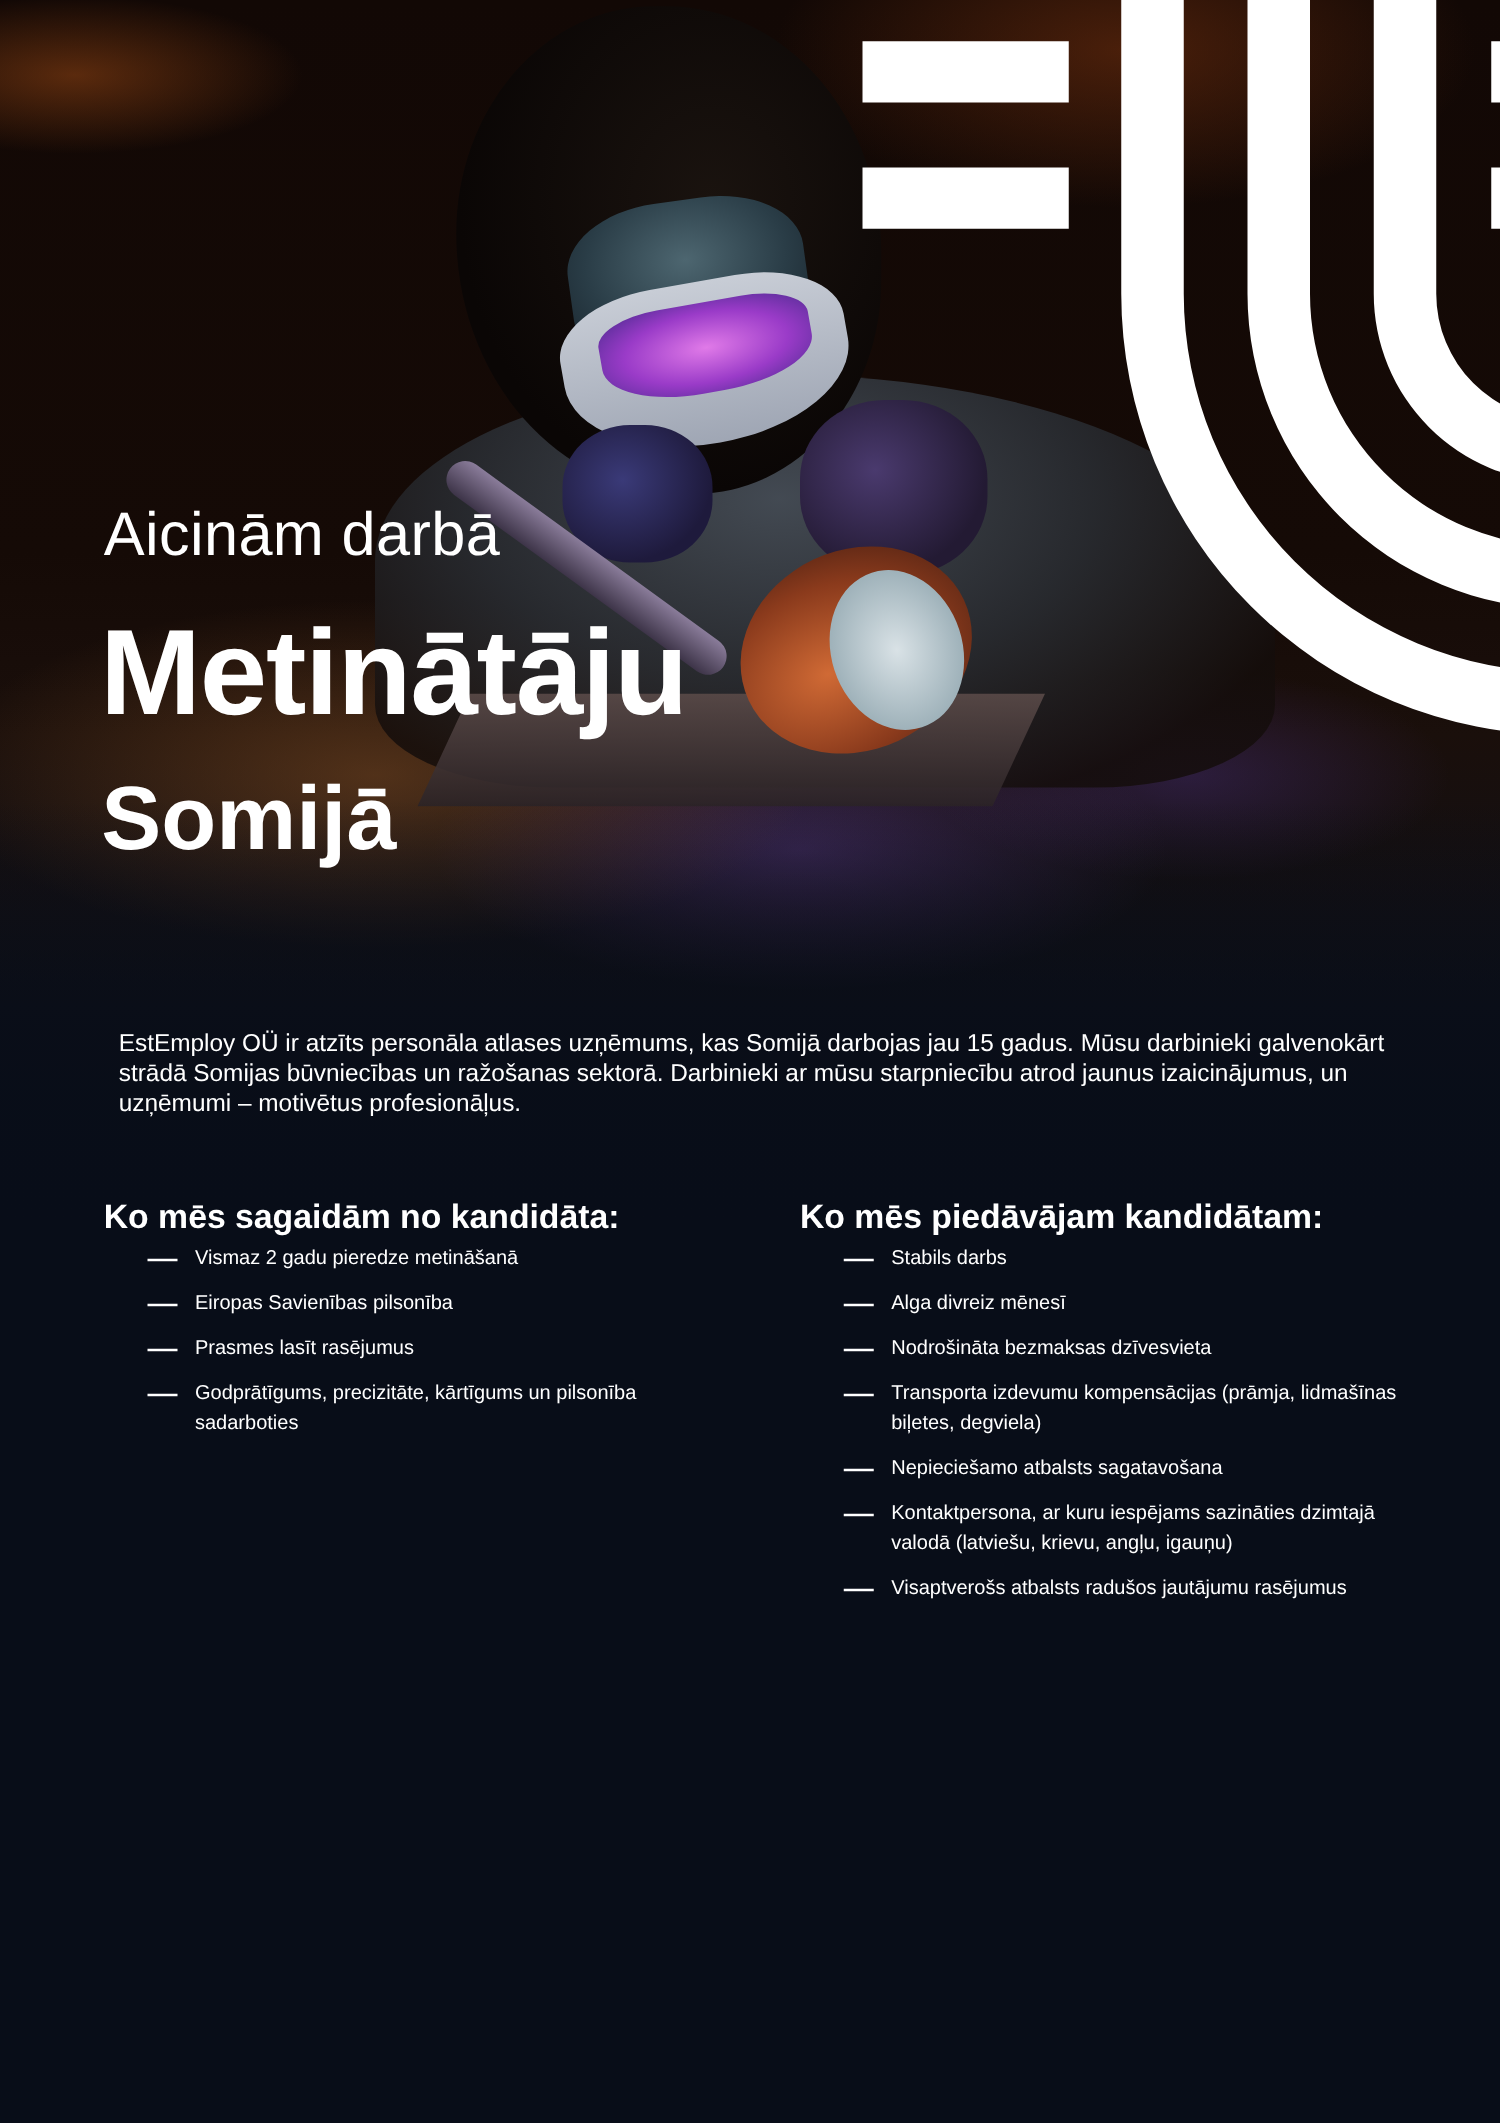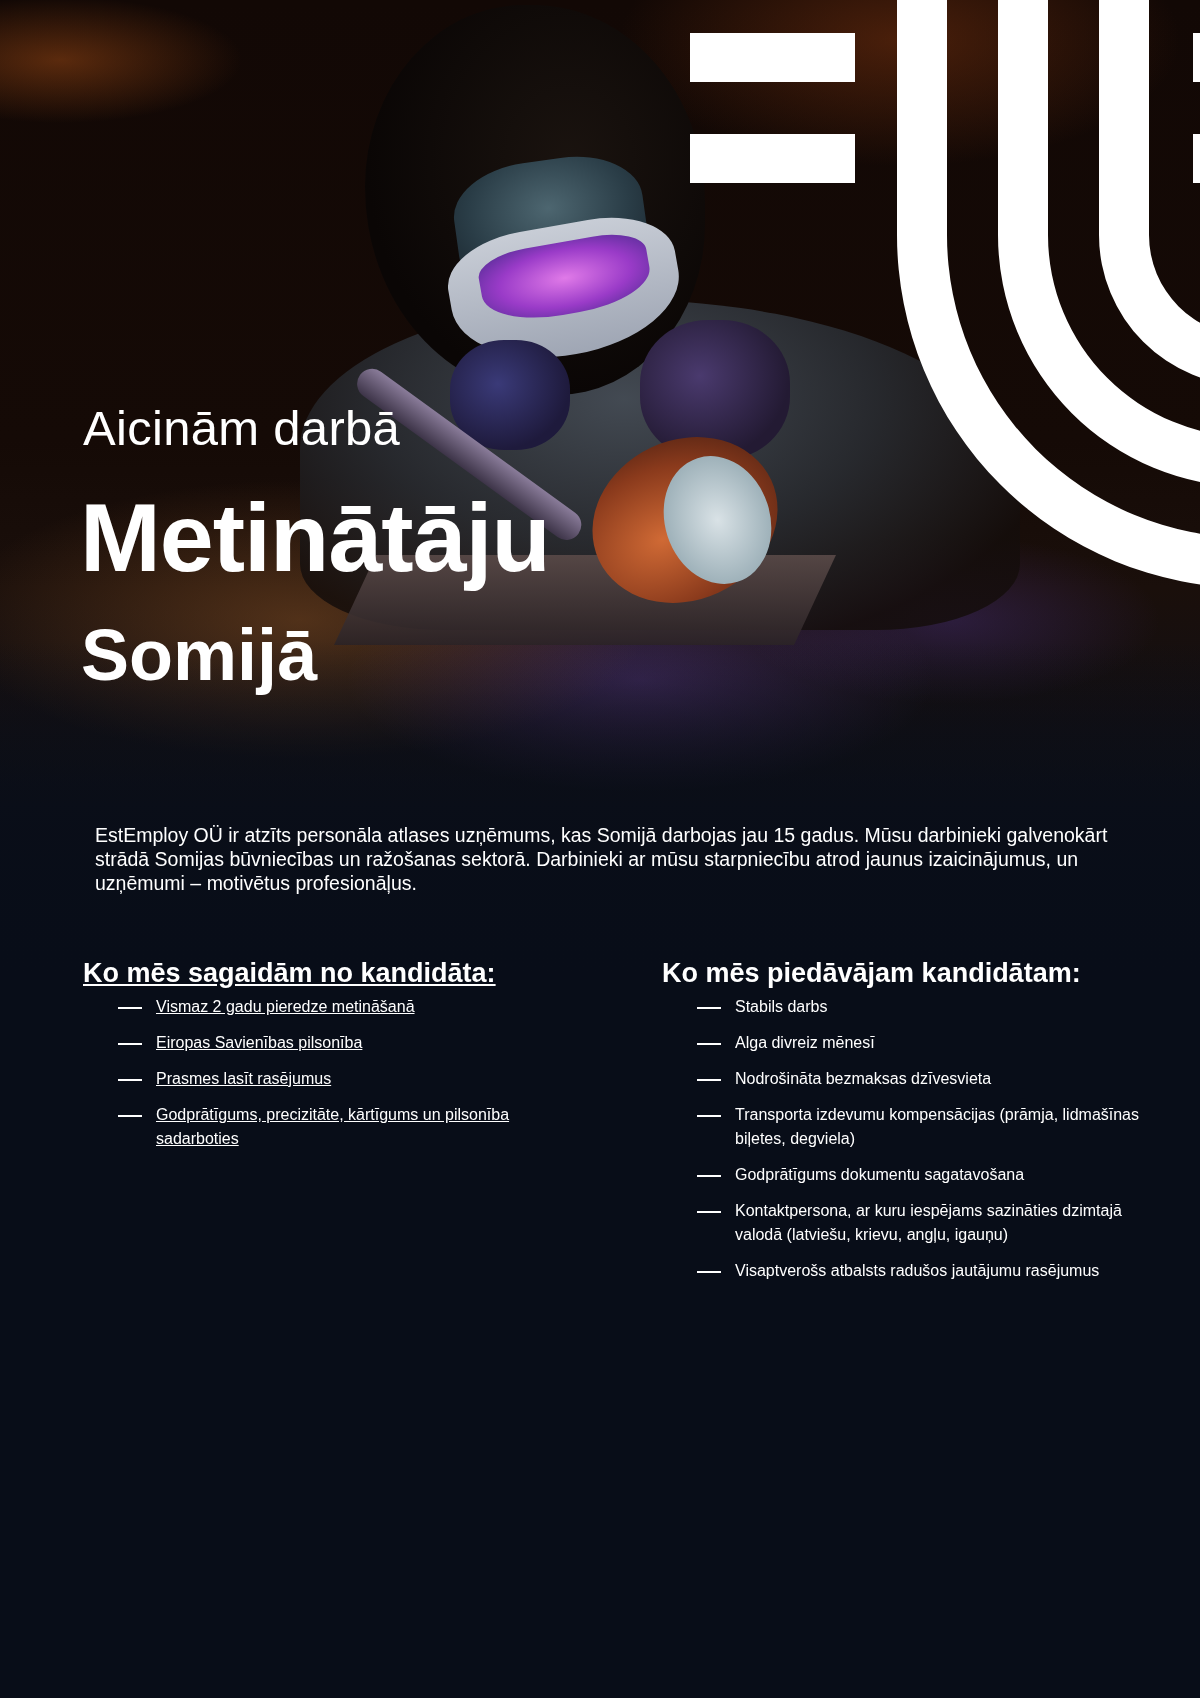--- a/index.html
+++ b/index.html
@@ -45,22 +45,22 @@
 
   
   .hero { position: absolute; left: 83px; top: 400px; }
   .hero-kicker { position: absolute; left: 0; top: 0; font-size: 49px; font-weight: 400; white-space: nowrap; letter-spacing: 0.3px; }
   .hero-title { position: absolute; left: -3px; top: 82px; font-size: 97px; font-weight: 700; white-space: nowrap; letter-spacing: -1px; text-align: right; }
   .hero-subtitle { position: absolute; left: -2px; top: 214px; font-size: 72px; font-weight: 700; white-space: nowrap; }
 
   .intro { position: absolute; left: 83px; top: 811px; width: 1060px; font-size: 19.5px; line-height: 24px; }
 
   .col { position: absolute; top: 958px; }
-  .col-left { left: 83px; width: 480px; text-decoration: underline; }
-  .col-right { left: 640px; width: 480px; margin-left: 22px; }
+  .col-left { left: 83px; width: 480px; }
+  .col-right { left: 640px; width: 480px; }
   .col h2 { margin: 0 0 6px 0; font-size: 27px; font-weight: 700; white-space: nowrap; }
   .col ul { list-style: none; margin: 0; padding: 0; }
   .col li { position: relative; padding-left: 73px; font-size: 16px; line-height: 24px; margin-bottom: 12px; }
   .col-right li { padding-left: 73px; }
   .dash { position: absolute; left: 35px; top: 12px; width: 24px; height: 1.5px; background: #ffffff; }
 </style>
 </head>
 <body>
 
 <div class="poster">
@@ -111,19 +111,19 @@
     </ul>
   </div>
 
   <div class="col col-right">
     <h2>Ko mēs piedāvājam kandidātam:</h2>
     <ul>
       <li><span class="dash"></span><span>Stabils darbs</span></li>
       <li><span class="dash"></span><span>Alga divreiz mēnesī</span></li>
       <li><span class="dash"></span><span>Nodrošināta bezmaksas dzīvesvieta</span></li>
       <li><span class="dash"></span><span>Transporta izdevumu kompensācijas (prāmja, lidmašīnas biļetes, degviela)</span></li>
-      <li><span class="dash"></span><span>Godprātīgums dokumentu sagatavošana</span></li>
+      <li><span class="dash"></span><span>Nepieciešamo atbalsts sagatavošana</span></li>
       <li><span class="dash"></span><span>Kontaktpersona, ar kuru iespējams sazināties dzimtajā valodā (latviešu, krievu, angļu, igauņu)</span></li>
       <li><span class="dash"></span><span>Visaptverošs atbalsts radušos jautājumu rasējumus</span></li>
     </ul>
   </div>
 
 </div>
 
 </body></html>

